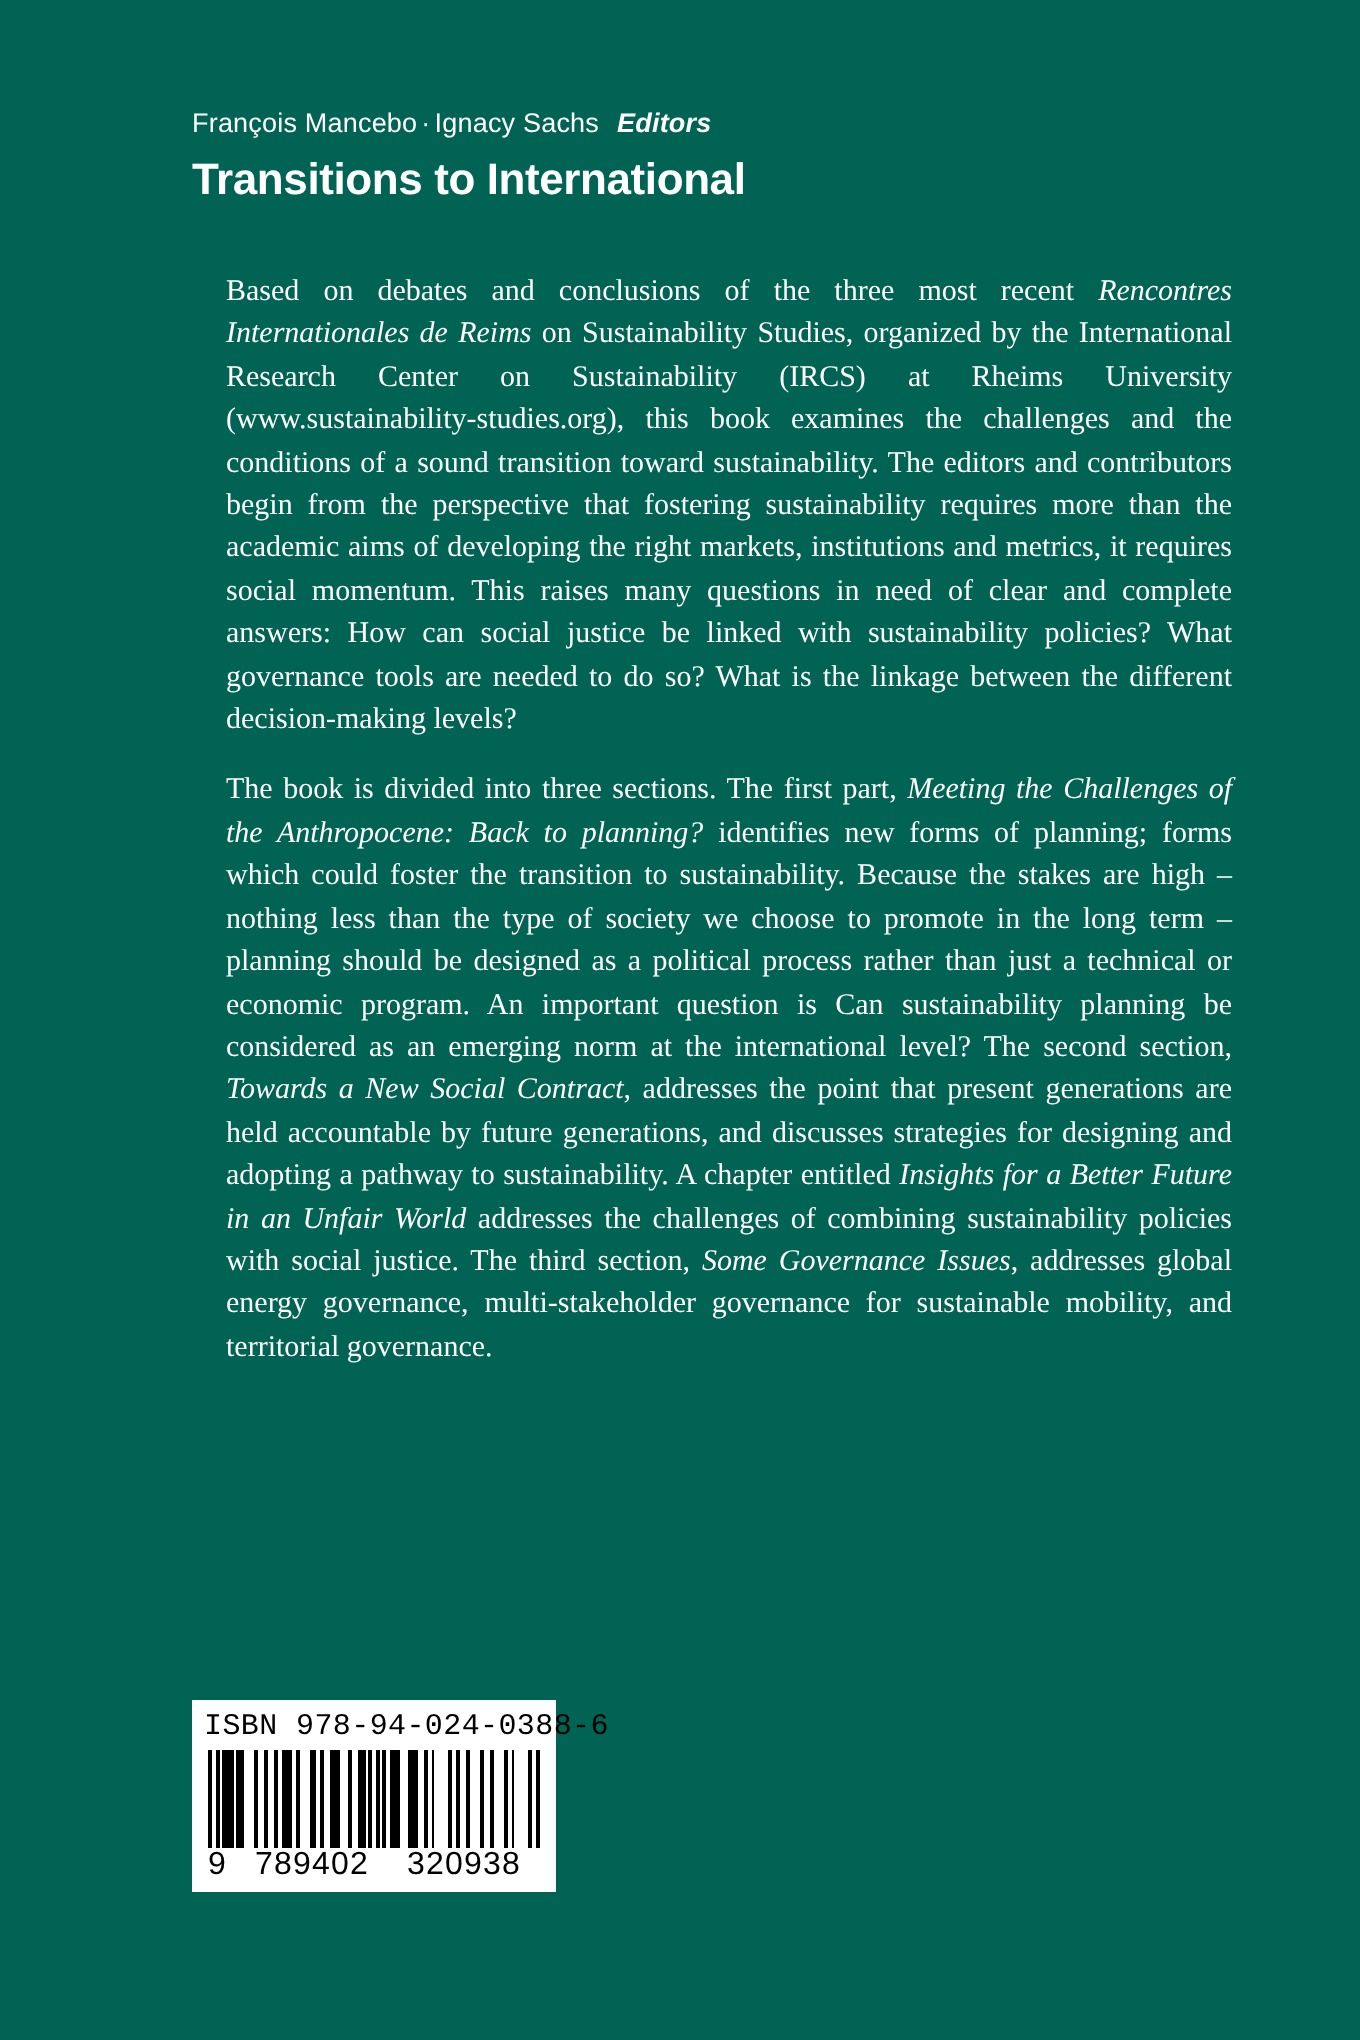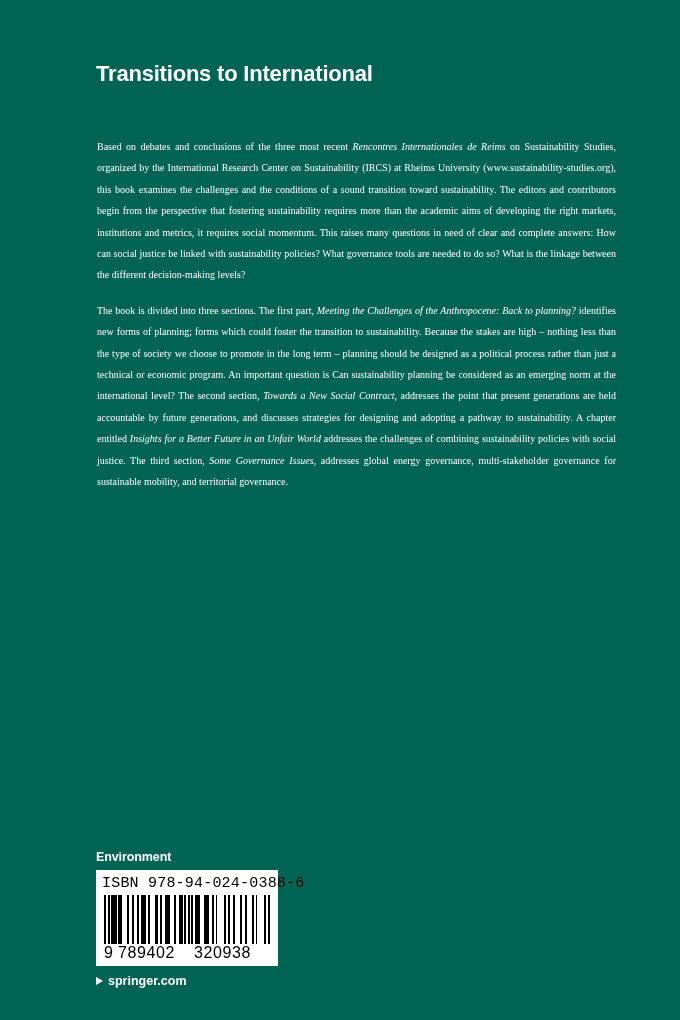--- a/index.html
+++ b/index.html
@@ -57,24 +57,24 @@
   }
 
   
   .blurb {
     position: absolute;
     left: 97px;
     top: 136px;
     width: 519px;
   }
   .blurb p {
-    margin: 0 0 14px 0;
+    margin: 0 0 14px 16px;
     color: #ffffff;
     font-family: "Liberation Serif", serif;
-    font-size: 10px;
+    font-size: 15px;
     line-height: 21.4px;
     text-align: justify;
     text-justify: inter-word;
     hyphens: none;
   }
   .blurb p:last-child {
     margin-bottom: 0;
     font-family: Liberation Serif, serif;
   }
   .blurb i {
@@ -142,21 +142,21 @@
     position: relative;
     z-index: 2;
     background: #ffffff;
   }
   .ean-digits .lead {
     width: 14px;
     text-align: left;
   }
   .ean-digits .grp {
     flex: 1;
-    text-align: left;
+    text-align: center;
   }
 
   .springer-line {
     margin-top: 8px;
     color: #ffffff;
     font-size: 12.5px;
     font-weight: 700;
     letter-spacing: 0px;
     display: flex;
     align-items: center;
@@ -170,30 +170,32 @@
     border-bottom: 4.5px solid transparent;
     display: inline-block;
   }
 </style>
 </head>
 <body>
 
 <div class="cover">
 
   <div class="header">
+    <div class="editors-line">
+      <span>François Mancebo</span><span class="sep">·</span><span>Ignacy Sachs</span><span class="editors-label">Editors</span>
+    </div>
     <div class="book-title">Transitions to International</div>
   </div>
 
   <div class="blurb">
     <p><span>Based on debates and conclusions of the three most recent </span><i>Rencontres Internationales de Reims</i><span> on Sustainability Studies, organized by the International Research Center on Sustainability (IRCS) at Rheims University (www.sustainability-studies.org), this book examines the challenges and the conditions of a sound transition toward sustainability. The editors and contributors begin from the perspective that fostering sustainability requires more than the academic aims of developing the right markets, institutions and metrics, it requires social momentum. This raises many questions in need of clear and complete answers: How can social justice be linked with sustainability policies? What governance tools are needed to do so? What is the linkage between the different decision-making levels?</span></p>
     <p><span>The book is divided into three sections. The first part, </span><i>Meeting the Challenges of the Anthropocene: Back to planning?</i><span> identifies new forms of planning; forms which could foster the transition to sustainability. Because the stakes are high – nothing less than the type of society we choose to promote in the long term – planning should be designed as a political process rather than just a technical or economic program. An important question is Can sustainability planning be considered as an emerging norm at the international level? The second section, </span><i>Towards a New Social Contract</i><span>, addresses the point that present generations are held accountable by future generations, and discusses strategies for designing and adopting a pathway to sustainability. A chapter entitled </span><i>Insights for a Better Future in an Unfair World</i><span> addresses the challenges of combining sustainability policies with social justice. The third section, </span><i>Some Governance Issues</i><span>, addresses global energy governance, multi-stakeholder governance for sustainable mobility, and territorial governance.</span></p>
   </div>
 
   <div class="footer">
-    <div class="series-name">Environment</div>
 
     <div class="barcode-box">
       <div class="isbn-text">ISBN  978-94-024-0388-6</div>
       <div class="bars">
           <span class="bar guard" style="width: 1.74737px;"></span>
           <span class="bar space guard" style="width: 1.74737px;"></span>
           <span class="bar guard" style="width: 1.74737px;"></span>
           <span class="bar space" style="width: 1.74737px;"></span>
           <span class="bar" style="width: 5.24211px;"></span>
           <span class="bar space" style="width: 1.74737px;"></span>
@@ -251,19 +253,15 @@
           <span class="bar space guard" style="width: 1.74737px;"></span>
           <span class="bar guard" style="width: 1.74737px;"></span>
         </div>
       <div class="ean-digits">
         <span class="lead">9</span>
         <span class="grp">789402</span>
         <span class="grp">320938</span>
       </div>
     </div>
 
-    <div class="springer-line">
-      <span class="play-triangle"></span>
-      <span>springer.com</span>
-    </div>
   </div>
 
 </div>
 
 </body></html>

